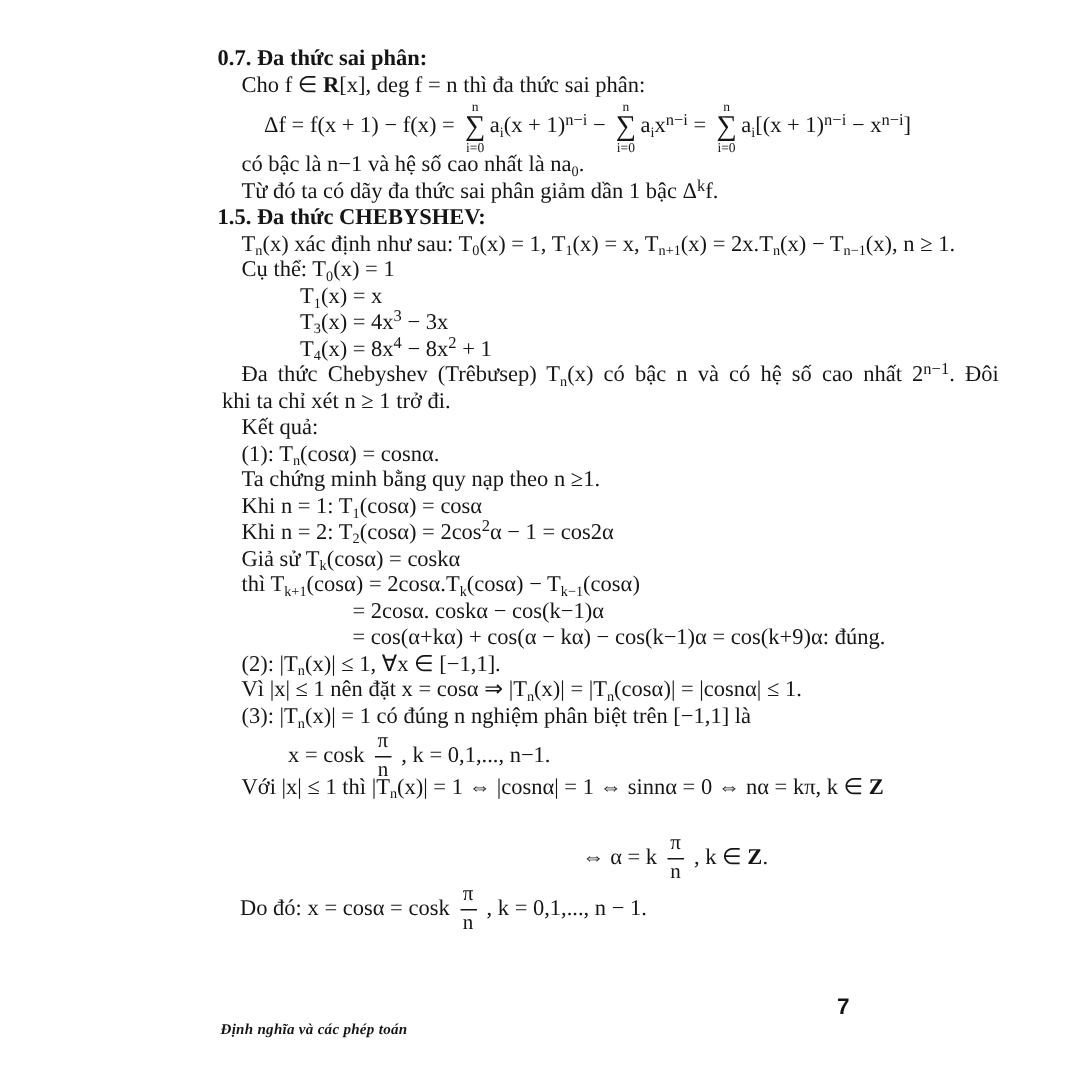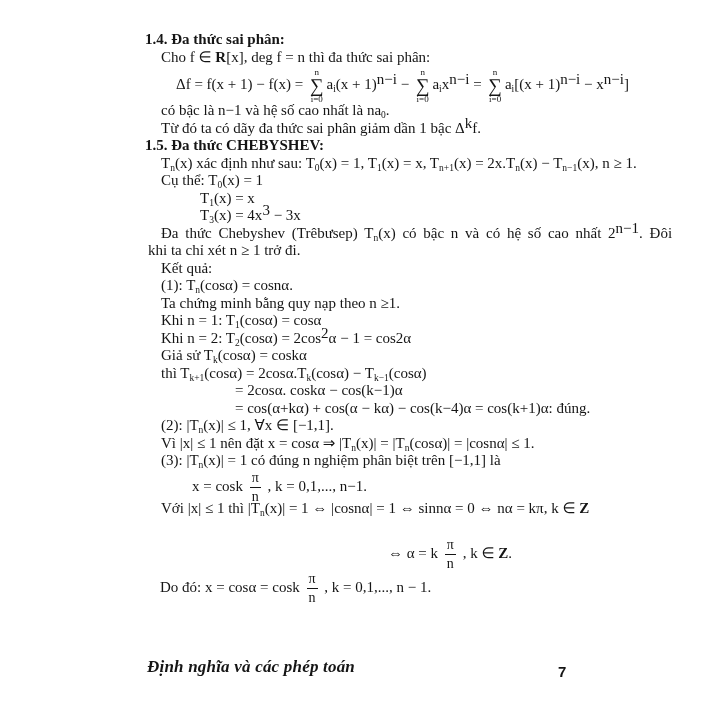--- a/index.html
+++ b/index.html
@@ -20,21 +20,21 @@
     top: 31px; left: 145px;
     width: 462px;
   }
   .line {
     font-size: 15px;
     height: 17.5px;
     line-height: 17.5px;
     white-space: nowrap;
   }
   sub { font-size: 9.5px; vertical-align: -3px; line-height: 0; }
-  sup { font-size: 15px; vertical-align: 5px; line-height: 0; }
+  sup { font-size: 11px; vertical-align: 5px; line-height: 0; }
   b { font-weight: bold; }
 
   .k-heading { font-weight: bold; padding-left: 0; }
   .k-body    { padding-left: 16px; }
   .k-bodyj   { padding-left: 16px; word-spacing: 3px; }
   .k-hang    { padding-left: 3px; }
   .k-tlist   { padding-left: 55px; }
   .k-eq      { padding-left: 31px; height: 36px; line-height: 36px; }
   .k-align   { padding-left: 90px; }
   .k-fracA   { padding-left: 47px;  height: 30px; line-height: 30px; }
@@ -50,36 +50,36 @@
 
   .frac {
     display: inline-flex; flex-direction: column; align-items: center;
     vertical-align: middle; line-height: 1.15; margin: 0 3px;
     font-size: 14px;
   }
   .frac .num { border-bottom: 1px solid #151515; padding: 0 2px 1px 2px; }
   .frac .den { padding-top: 1px; }
 
   .footer-left {
-    position: absolute; left: 147px; top: 657px;
-    font-style: italic; font-size: 17px; font-weight: 600;
+    position: absolute; left: 147px; top: 681px;
+    font-style: italic; font-size: 10px; font-weight: 600;
     letter-spacing: 0.2px;
   }
   .footer-page {
     position: absolute; left: 558px; top: 663px;
     font-family: "Liberation Sans", sans-serif;
     font-size: 15px; font-weight: 600;
   }
 </style>
 </head>
 <body>
 
 <div class="page">
   <div class="content">
-      <div class="line k-heading">1.4. Đa thức sai phân:</div>
+      <div class="line k-heading">0.7. Đa thức sai phân:</div>
       <div class="line k-body">Cho f ∈ <b>R</b>[x], deg f = n thì đa thức sai phân:</div>
       <div class="line k-eq">Δf = f(x + 1) − f(x) = <span class="sum">
           <span class="lim">n</span>
           <span class="sig">∑</span>
           <span class="lim">i=0</span>
         </span>a<sub>i</sub>(x + 1)<sup>n−i</sup> − <span class="sum">
           <span class="lim">n</span>
           <span class="sig">∑</span>
           <span class="lim">i=0</span>
         </span>a<sub>i</sub>x<sup>n−i</sup> = <span class="sum">
@@ -87,31 +87,32 @@
           <span class="sig">∑</span>
           <span class="lim">i=0</span>
         </span>a<sub>i</sub>[(x + 1)<sup>n−i</sup> − x<sup>n−i</sup>]</div>
       <div class="line k-body">có bậc là n−1 và hệ số cao nhất là na<sub>0</sub>.</div>
       <div class="line k-body">Từ đó ta có dãy đa thức sai phân giảm dần 1 bậc Δ<sup>k</sup>f.</div>
       <div class="line k-heading">1.5. Đa thức CHEBYSHEV:</div>
       <div class="line k-body">T<sub>n</sub>(x) xác định như sau: T<sub>0</sub>(x) = 1, T<sub>1</sub>(x) = x, T<sub>n+1</sub>(x) = 2x.T<sub>n</sub>(x) − T<sub>n−1</sub>(x), n ≥ 1.</div>
       <div class="line k-body">Cụ thể: T<sub>0</sub>(x) = 1</div>
       <div class="line k-tlist">T<sub>1</sub>(x) = x</div>
       <div class="line k-tlist">T<sub>3</sub>(x) = 4x<sup>3</sup> − 3x</div>
+      <div class="line k-tlist">T<sub>4</sub>(x) = 8x<sup>4</sup> − 8x<sup>2</sup> + 1</div>
       <div class="line k-bodyj">Đa thức Chebyshev (Trêbưsep) T<sub>n</sub>(x) có bậc n và có hệ số cao nhất 2<sup>n−1</sup>. Đôi</div>
       <div class="line k-hang">khi ta chỉ xét n ≥ 1 trở đi.</div>
       <div class="line k-body">Kết quả:</div>
       <div class="line k-body">(1): T<sub>n</sub>(cosα) = cosnα.</div>
       <div class="line k-body">Ta chứng minh bằng quy nạp theo n ≥1.</div>
       <div class="line k-body">Khi n = 1: T<sub>1</sub>(cosα) = cosα</div>
       <div class="line k-body">Khi n = 2: T<sub>2</sub>(cosα) = 2cos<sup>2</sup>α − 1 = cos2α</div>
       <div class="line k-body">Giả sử T<sub>k</sub>(cosα) = coskα</div>
       <div class="line k-body">thì T<sub>k+1</sub>(cosα) = 2cosα.T<sub>k</sub>(cosα) − T<sub>k−1</sub>(cosα)</div>
       <div class="line k-align">= 2cosα. coskα − cos(k−1)α</div>
-      <div class="line k-align">= cos(α+kα) + cos(α − kα) − cos(k−4)α = cos(k+1)α: đúng.</div>
+      <div class="line k-align">= cos(α+kα) + cos(α − kα) − cos(k−1)α = cos(k+9)α: đúng.</div>
       <div class="line k-body">(2): |T<sub>n</sub>(x)| ≤ 1, ∀x ∈ [−1,1].</div>
       <div class="line k-body">Vì |x| ≤ 1 nên đặt x = cosα ⇒ |T<sub>n</sub>(x)| = |T<sub>n</sub>(cosα)| = |cosnα| ≤ 1.</div>
       <div class="line k-body">(3): |T<sub>n</sub>(x)| = 1 có đúng n nghiệm phân biệt trên [−1,1] là</div>
       <div class="line k-fracA">x = cosk <span class="frac">
           <span class="num">π</span>
           <span class="den">n</span>
         </span> , k = 0,1,..., n−1.</div>
       <div class="line k-body">Với |x| ≤ 1 thì |T<sub>n</sub>(x)| = 1 ⇔ |cosnα| = 1 ⇔ sinnα = 0 ⇔ nα = kπ, k ∈ <b>Z</b></div>
       <div class="line k-fracB">⇔ α = k <span class="frac">
           <span class="num">π</span>

